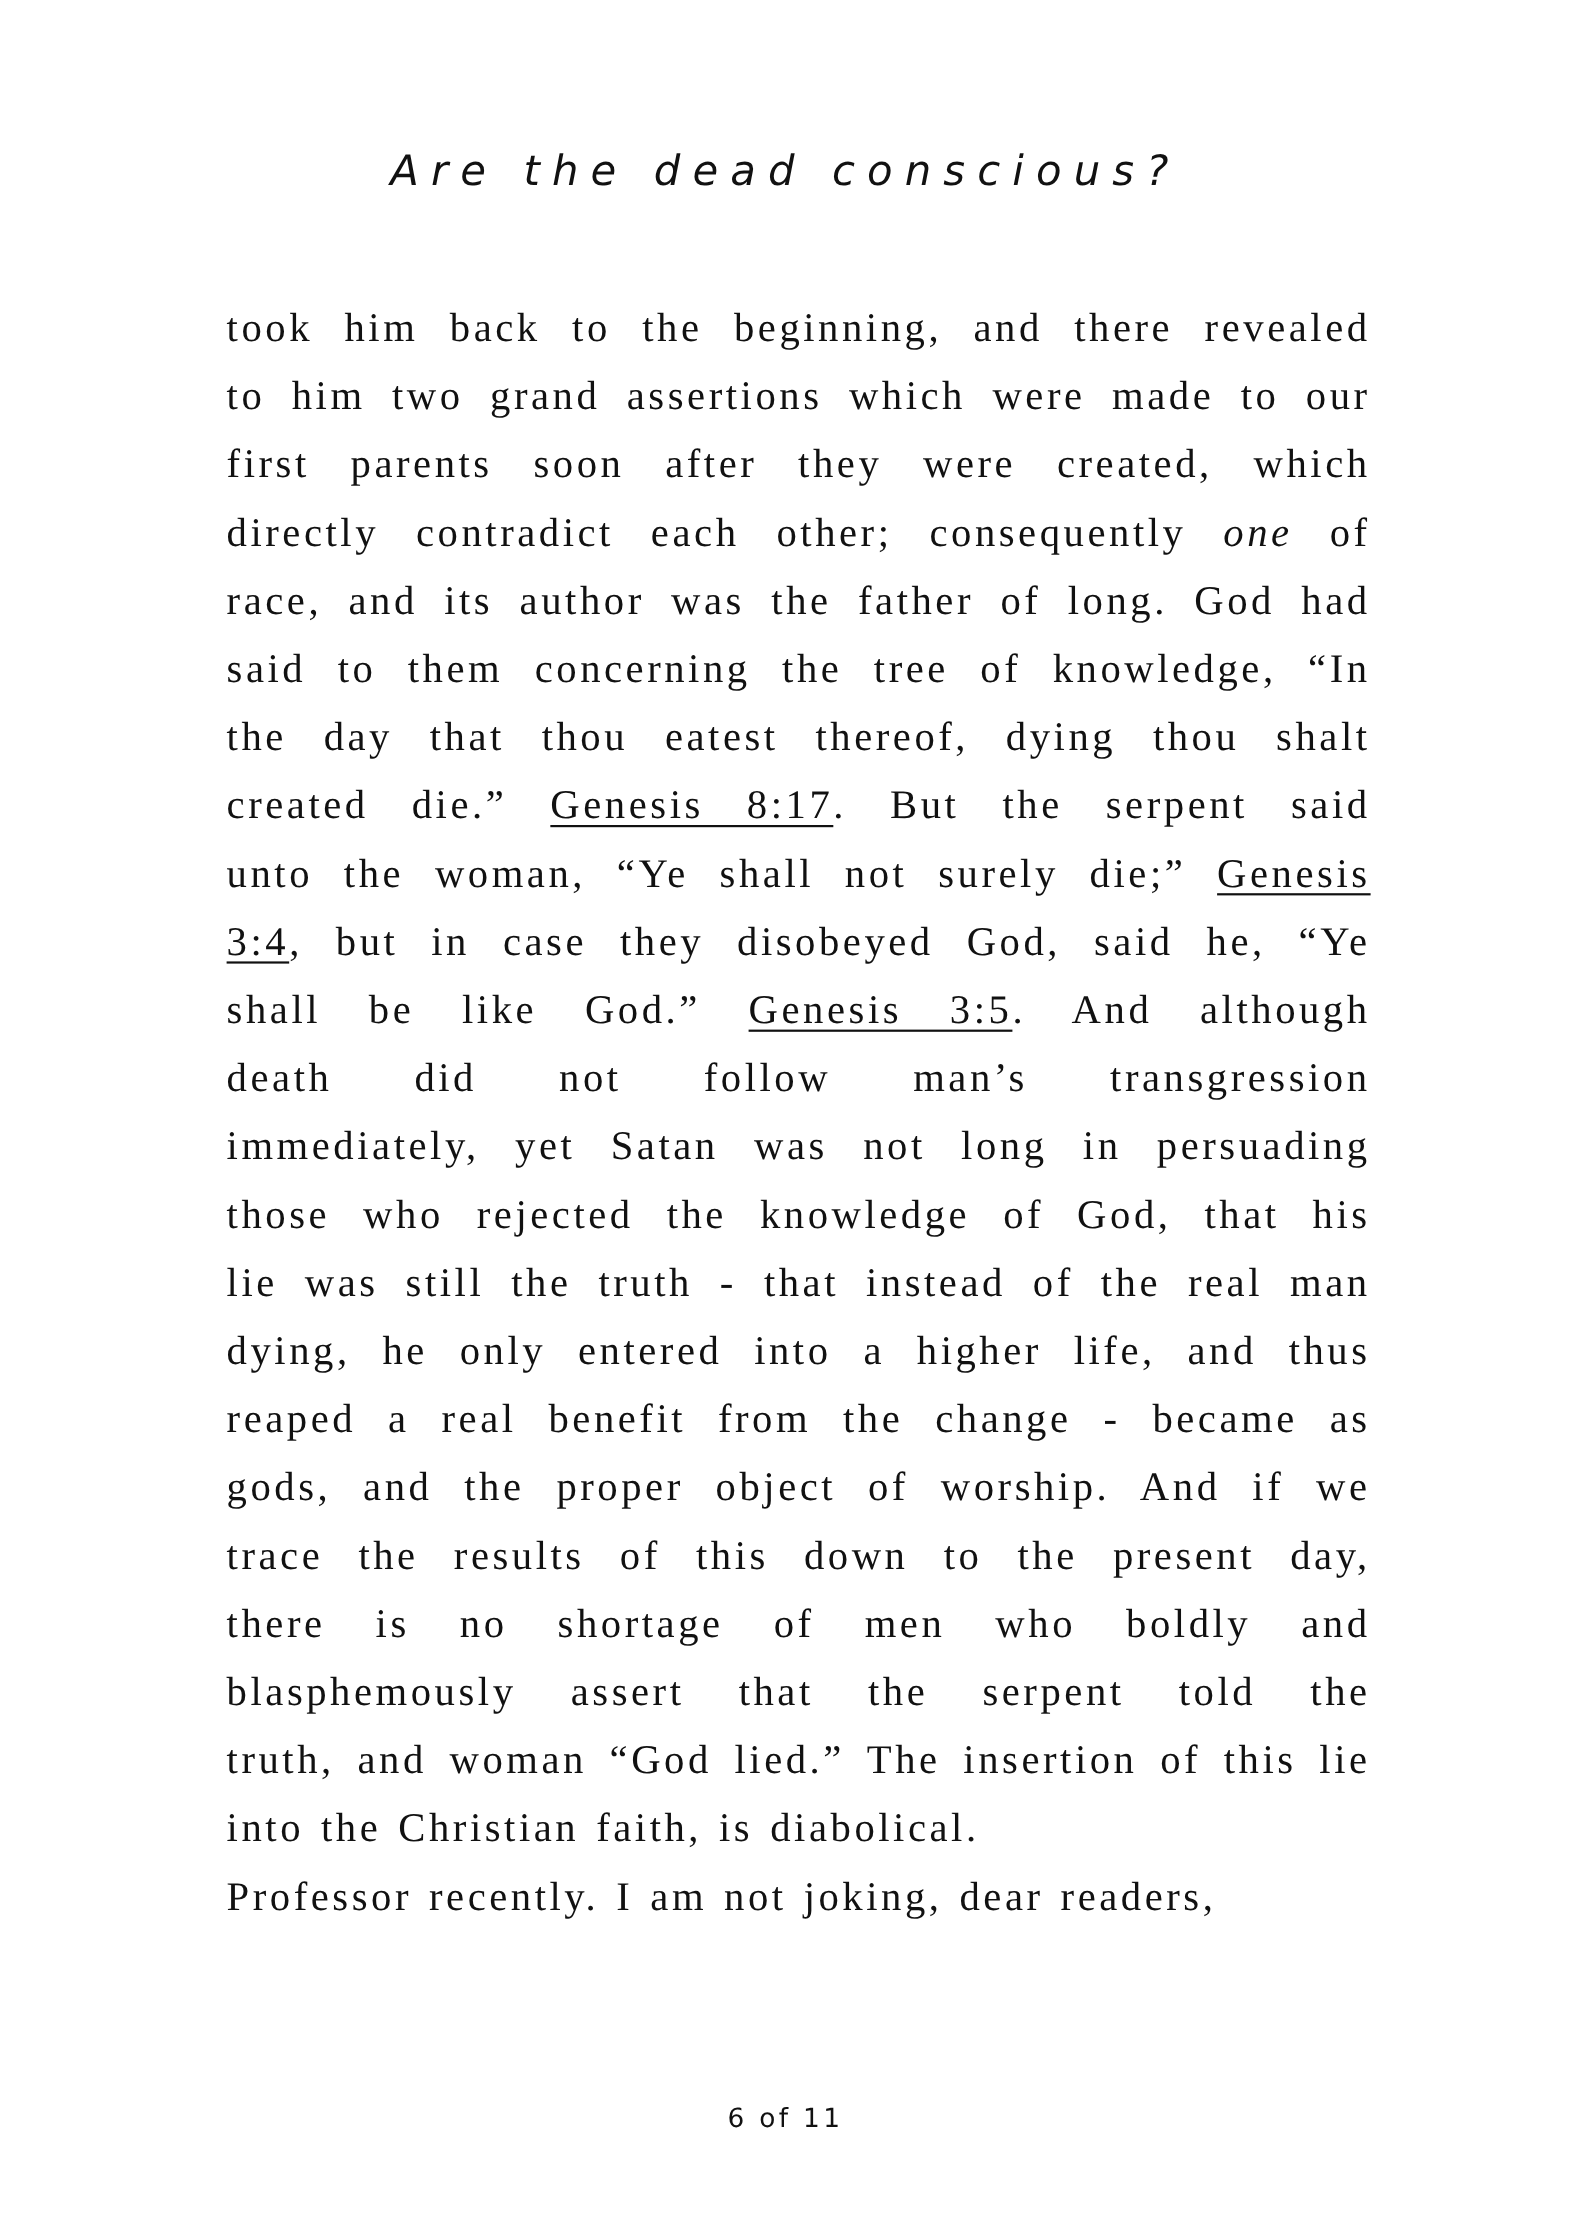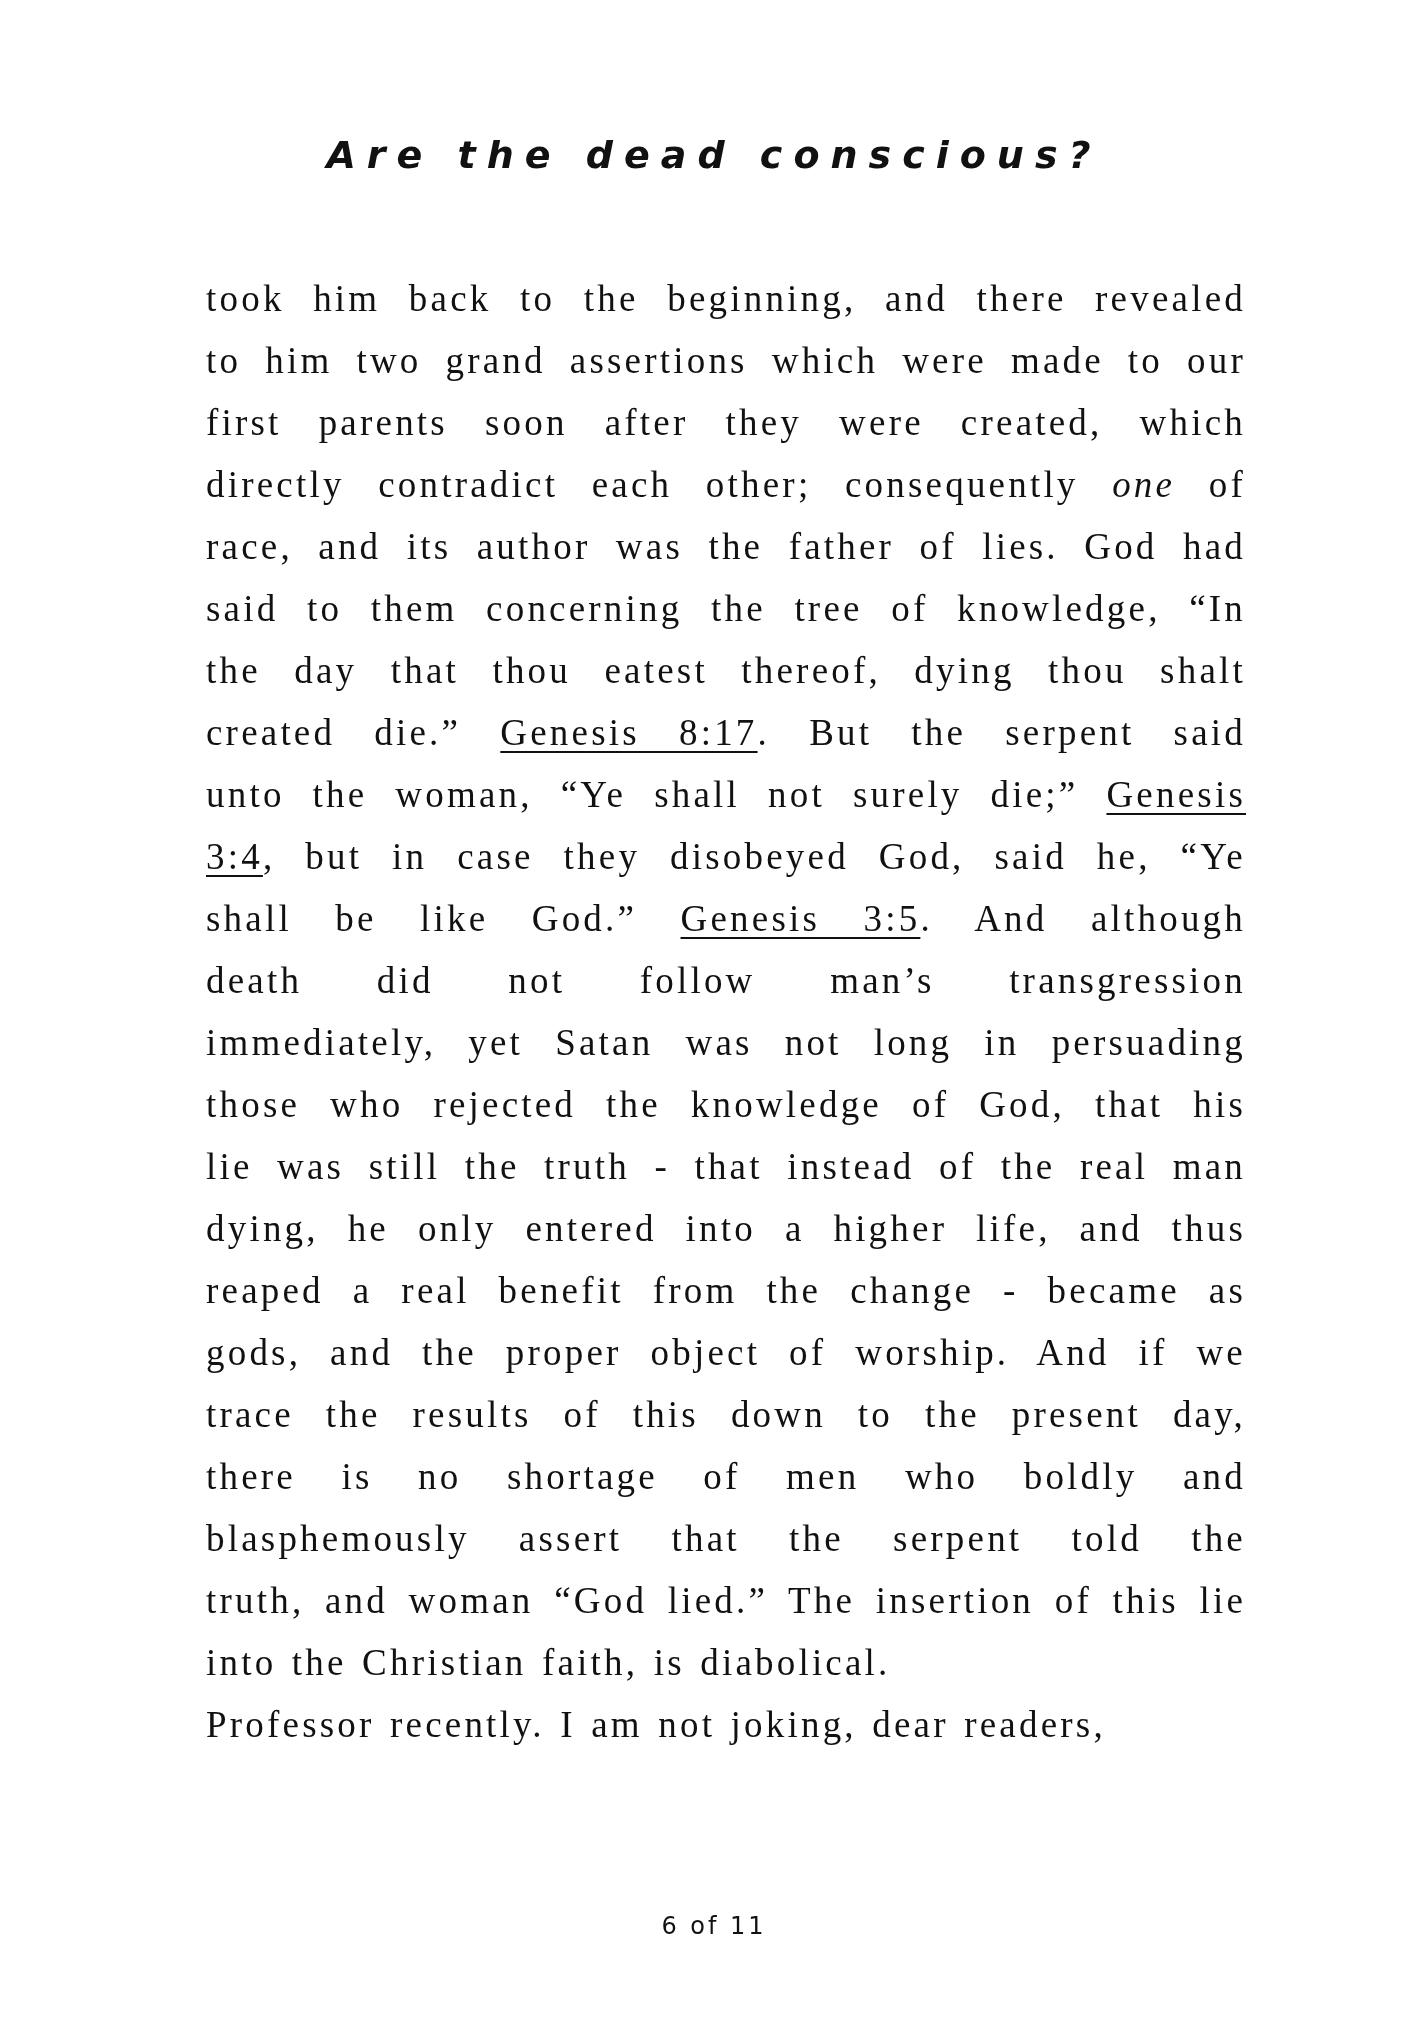--- a/index.html
+++ b/index.html
@@ -15,21 +15,21 @@
       color: #111111;
     }
     .page-title {
       position: absolute;
       top: 108px;
       left: 0;
       width: 1428px;
       text-align: center;
       font-family: "DejaVu Sans", sans-serif;
       font-style: italic;
-      font-weight: bold;
+      font-weight: normal;
       font-size: 38px;
       letter-spacing: 11px;
       color: #111111;
     }
     .body-text {
       position: absolute;
       top: 268px;
       left: 206px;
       width: 1040px;
       font-family: "Liberation Serif", serif;
@@ -74,21 +74,21 @@
 
 <div>
   <h1 class="page-title">Are the dead conscious?</h1>
 
   <div class="body-text" id="body-text">
       <div>
         <span class="line"><span>took him back to the beginning, and there revealed</span></span>
         <span class="line"><span>to him two grand assertions which were made to our</span></span>
         <span class="line"><span>first parents soon after they were created, which</span></span>
         <span class="line"><span>directly contradict each other;  consequently </span><em>one</em><span> of</span></span>
-        <span class="line"><span>race, and its author was the father of lies.  God had</span></span>
+        <span class="line"><span>race, and its author was the father of long.  God had</span></span>
         <span class="line"><span>said to them concerning the tree of knowledge, “In</span></span>
         <span class="line"><span>the day that thou eatest thereof, dying thou shalt</span></span>
         <span class="line"><span>created die.”  </span><a class="ref">Genesis 8:17</a><span>.   But the serpent said</span></span>
         <span class="line"><span>unto the woman,  “Ye shall not surely die;” </span><a class="ref">Genesis</a></span>
         <span class="line"><a class="ref">3:4</a><span>, but in case they disobeyed God, said he, “Ye</span></span>
         <span class="line"><span>shall be like God.”  </span><a class="ref">Genesis 3:5</a><span>.  And although</span></span>
         <span class="line"><span>death did not follow man’s transgression</span></span>
         <span class="line"><span>immediately, yet Satan was not long in persuading</span></span>
         <span class="line"><span>those who rejected the knowledge of God, that his</span></span>
         <span class="line"><span>lie was still the truth - that instead of the real man</span></span>

